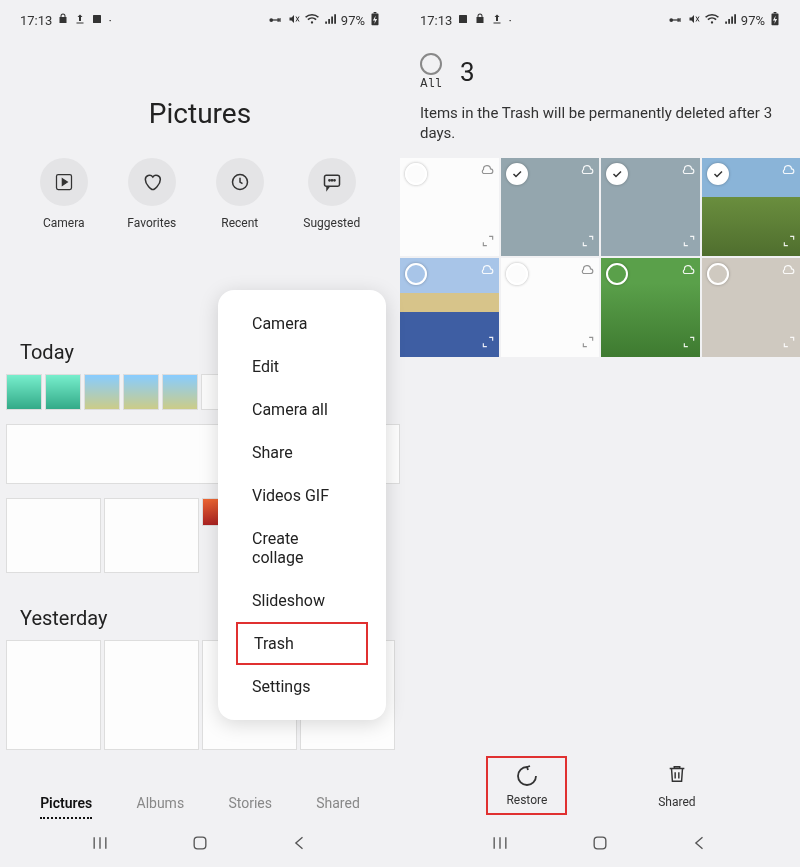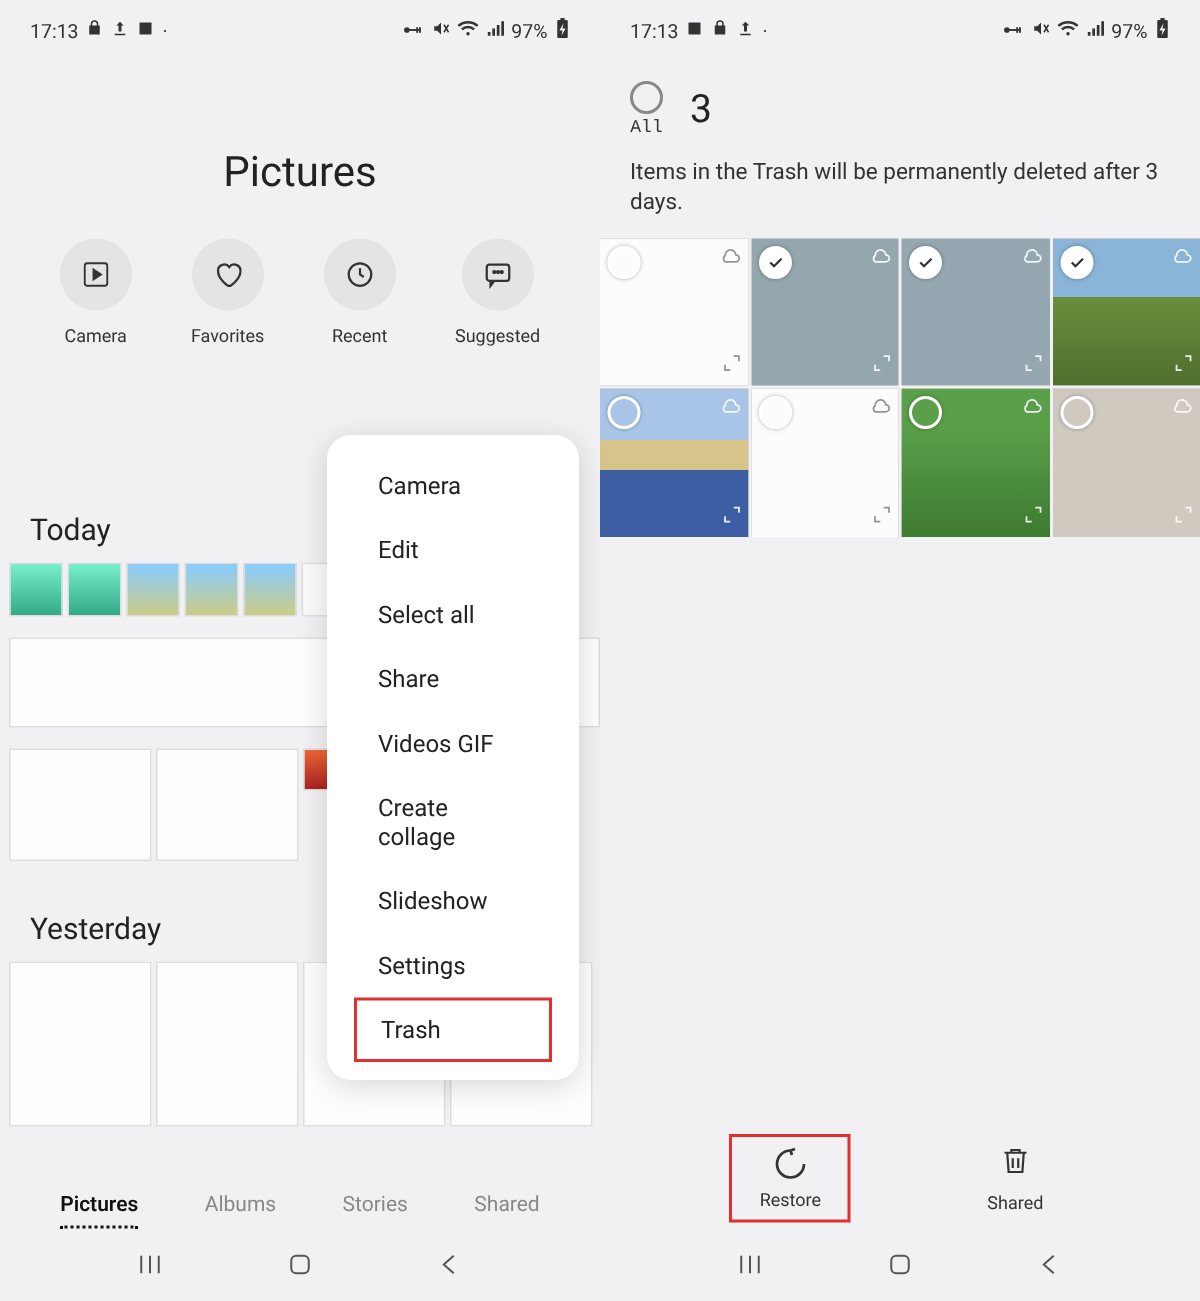--- a/index.html
+++ b/index.html
@@ -362,27 +362,27 @@
     <span>
       <svg width="20" height="20" viewBox="0 0 24 24" fill="none" stroke="#555" stroke-width="1.6">
           <path d="M15 5l-8 7 8 7"></path>
         </svg>
     </span>
   </div>
 
   <div class="menu">
     <div class="menu-item">Camera</div>
     <div class="menu-item">Edit</div>
-    <div class="menu-item">Select all</div>
+    <div class="menu-item">Camera all</div>
     <div class="menu-item">Share</div>
     <div class="menu-item">Videos GIF</div>
     <div class="menu-item">Create collage</div>
     <div class="menu-item">Slideshow</div>
+    <div class="menu-item highlighted">Trash</div>
     <div class="menu-item">Settings</div>
-    <div class="menu-item highlighted">Trash</div>
   </div>
 </div>
 
 <div class="phone">
   <div class="status-bar">
     <div class="status-left">
       <span>17:13</span>
       <span class="ico">
         <svg width="12" height="12" viewBox="0 0 24 24" fill="#333">
             <rect x="4" y="4" width="16" height="16" rx="1"></rect>

